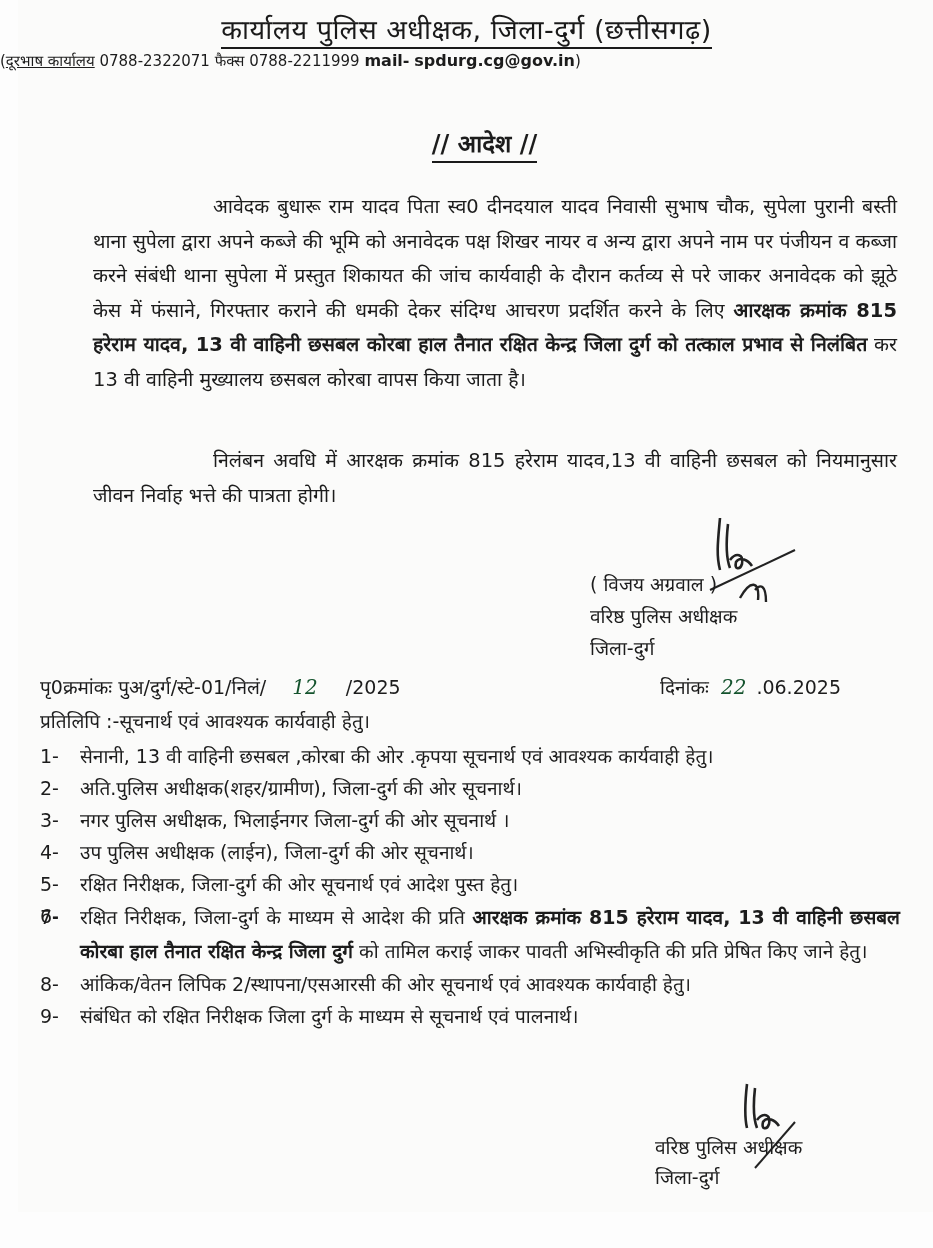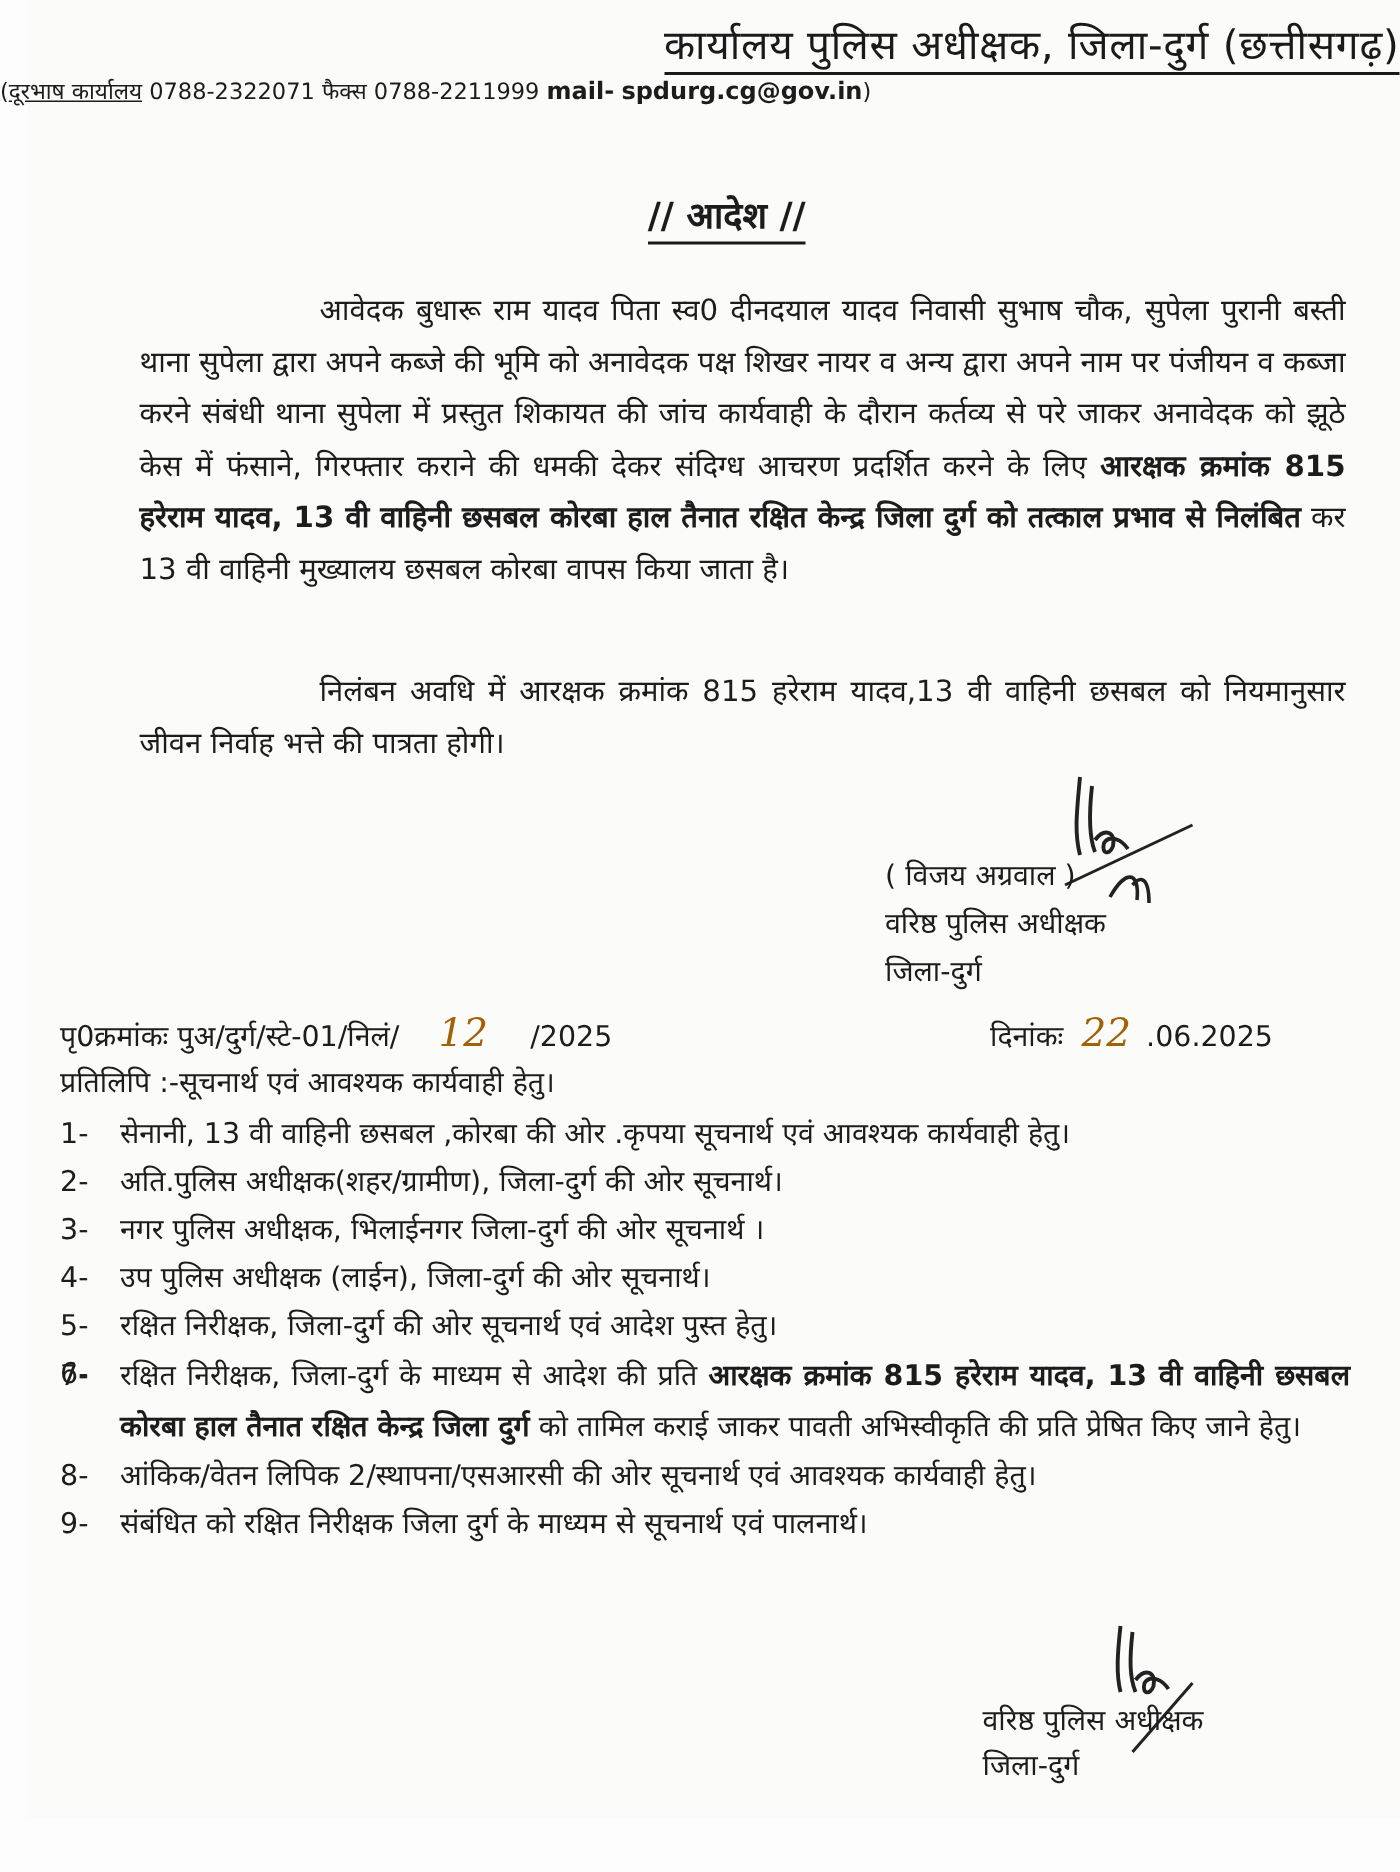--- a/index.html
+++ b/index.html
@@ -4,36 +4,36 @@
 <style>
   html, body { margin:0; padding:0; }
   body {
     width:933px; height:1248px; background:#ffffff; overflow:hidden;
     font-family:"DejaVu Sans", sans-serif; color:#1c1c1c;
   }
   .page { position:relative; width:933px; height:1248px; background:#fdfdfd; }
   .paper { position:absolute; left:18px; top:0; width:915px; height:1212px; background:#fbfbfa; }
   .abs { position:absolute; white-space:nowrap; }
   .title {
-    left:0; width:933px; top:10px; text-align:right;
+    left:0; width:933px; top:10px; text-align:center;
     font-size:27px; letter-spacing:0.5px; color:#1a1a1a;
   }
   .title span { border-bottom:2px solid #1a1a1a; padding-bottom:2px; }
   .contact { left:0; width:933px; top:50px; font-size:15px; }
   .contact .u { text-decoration:underline; }
   .contact .mail { font-weight:bold; font-size:16px; }
   .order-head { left:0; width:933px; top:126px; text-align:center; font-size:24px; font-weight:bold; }
   .order-head span { border-bottom:2px solid #1a1a1a; padding-bottom:3px;margin-left:36px; }
   .para { position:absolute; left:66px; width:804px; font-size:19.5px; line-height:34.5px; text-align:justify; text-align-last:left;margin-left:27px; }
   .para .b { font-weight:bold; }
   .indent { display:inline-block; width:120px; }
   .sig-block { position:absolute; left:590px; width:250px; font-size:19px; line-height:32px; }
   .sig-mark { position:absolute; }
   .ref-row { position:absolute; left:40px; top:674px; width:820px; font-size:19px; }
-  .hand { font-family:"DejaVu Serif", serif; font-style:italic; font-size:26px; color:#a16207; }
+  .hand { font-family:"DejaVu Serif", serif; font-style:italic; font-size:20px; color:#14532d; }
   .list { position:absolute; left:40px; width:860px; font-size:19px; }
   .li { position:relative; line-height:32px; padding-left:40px; }
   .li .num { position:absolute; left:0; top:0; }
   .li .b { font-weight:bold; }
   .li7 { line-height:34px; }
 </style>
 </head>
 <body>
 
 <div class="page">

